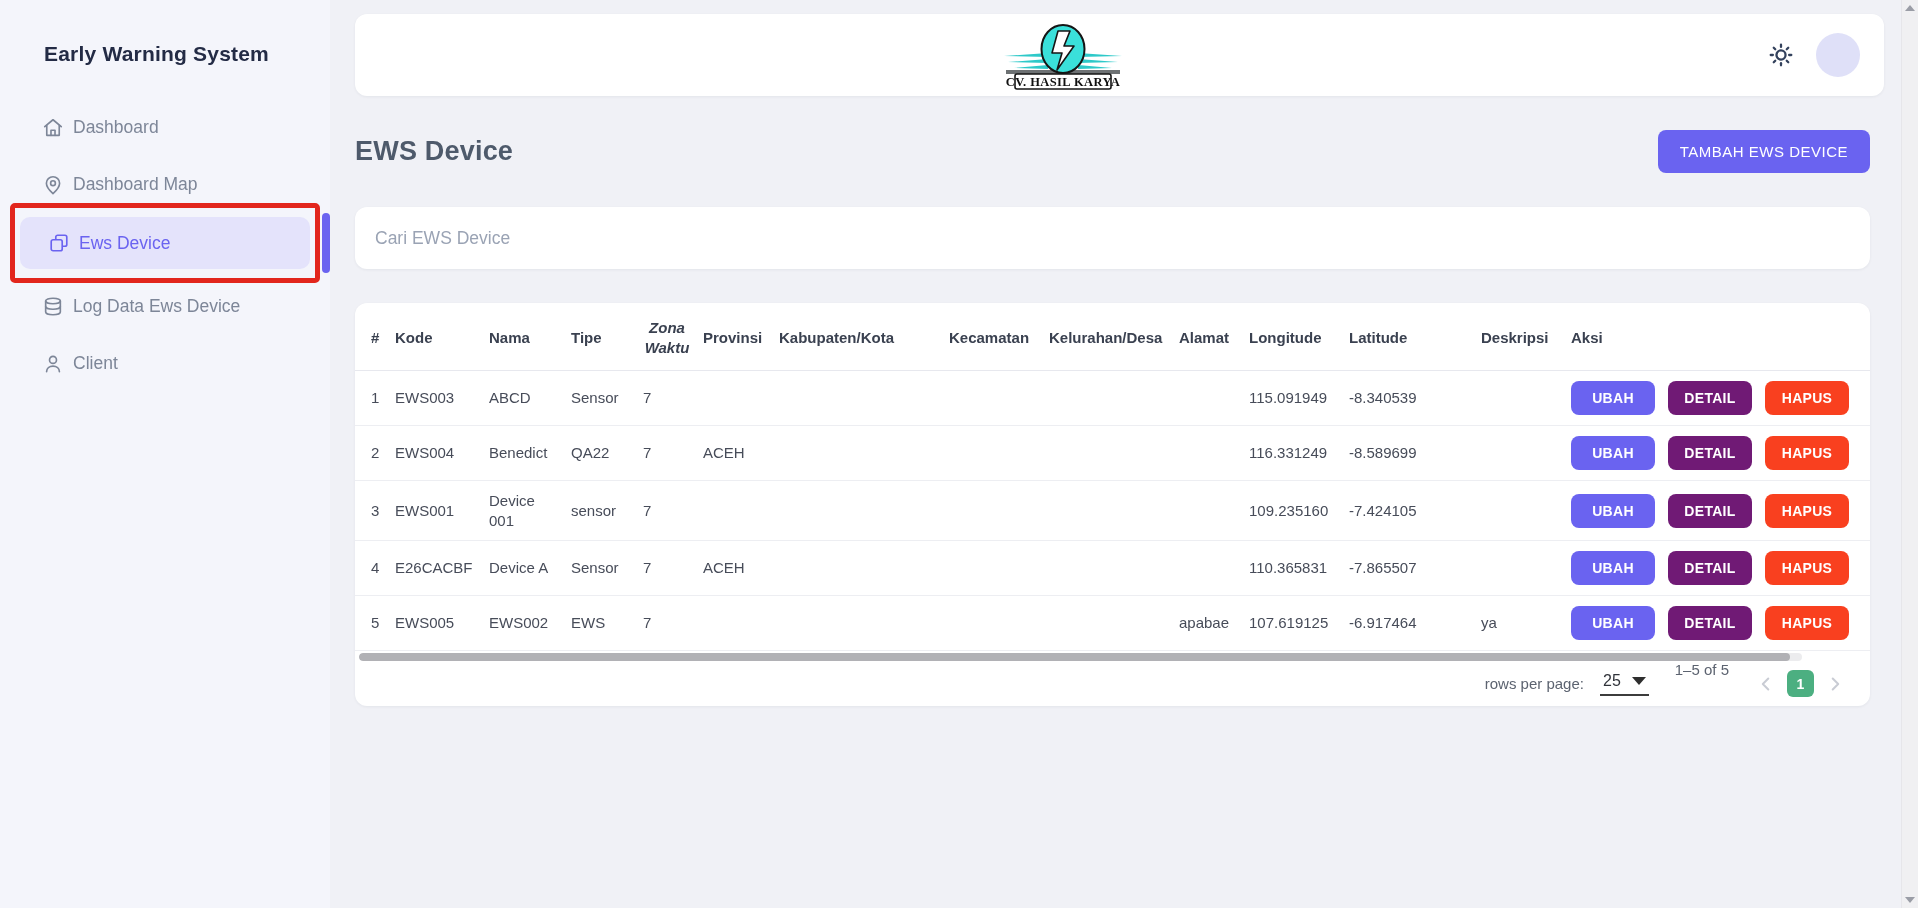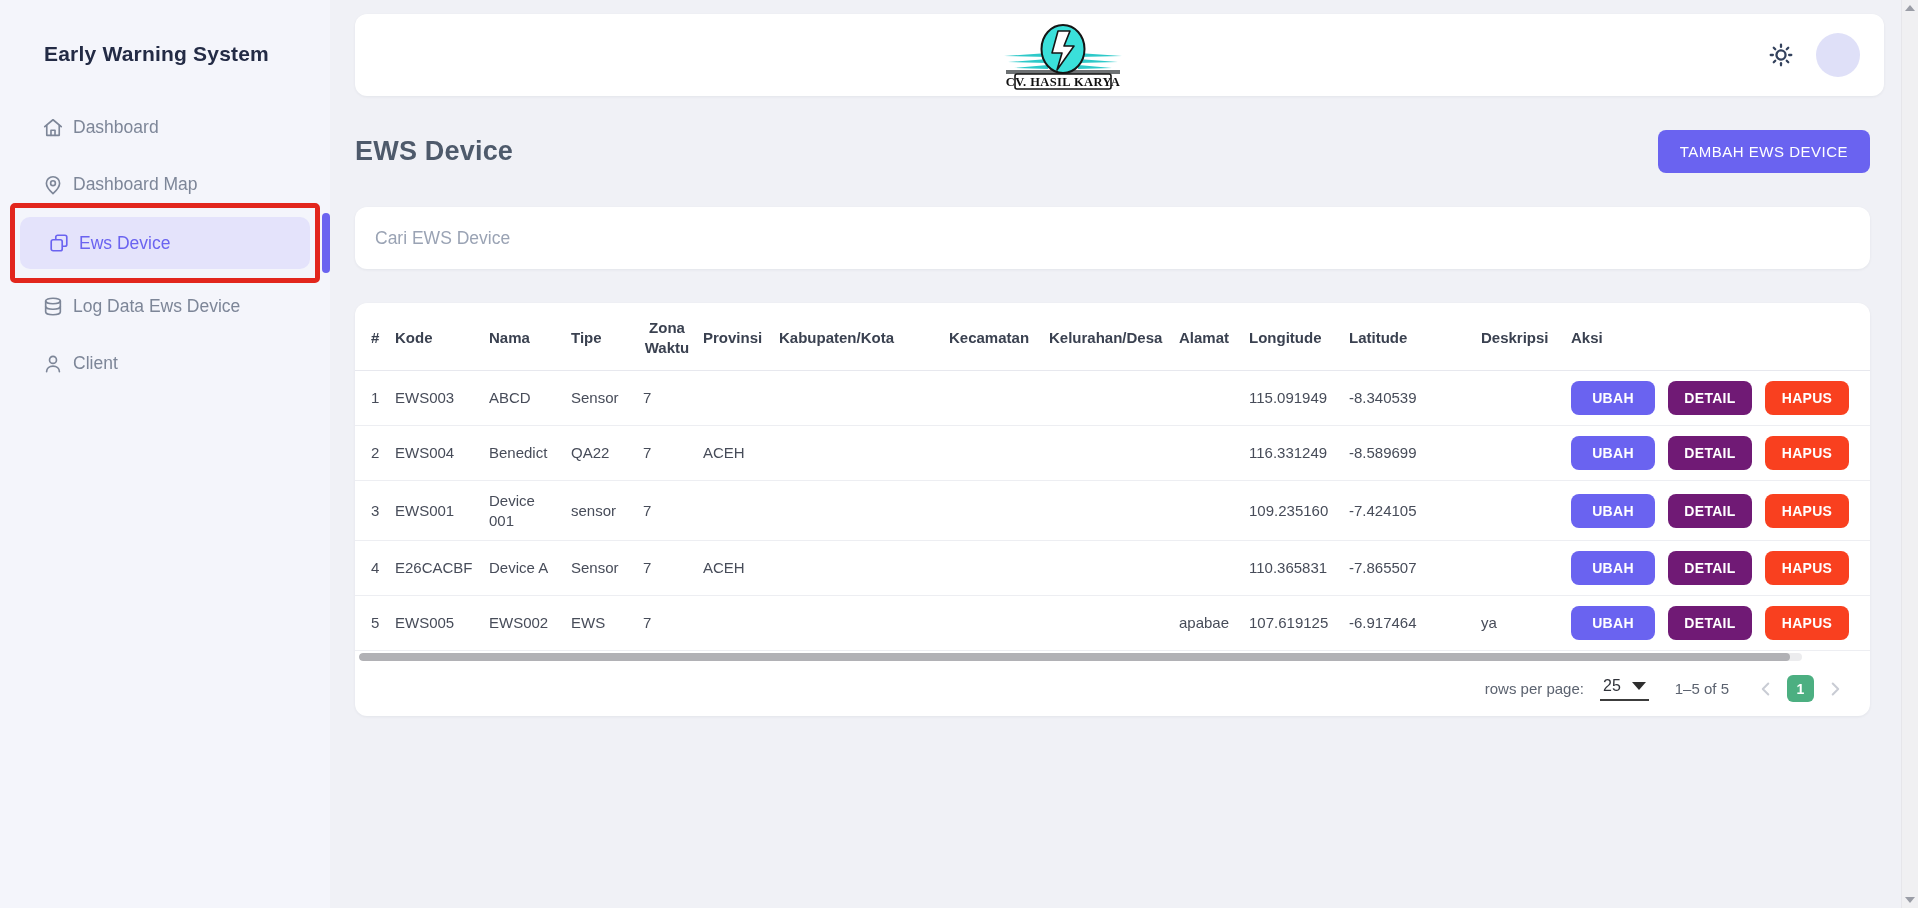--- a/index.html
+++ b/index.html
@@ -38,33 +38,33 @@
   .search-card input { border:none; outline:none; width:100%; font-size:17.5px; color:#0f172a; background:transparent; }
   .search-card input::placeholder { color:#9aa3b4; }
 
   .table-card { margin:34px 31px 0 25px; }
   table { width:100%; border-collapse:collapse; table-layout:fixed; }
   th { font-size:15px; font-weight:bold; color:#3a4150; text-align:left; padding:15px 6px 13px;
        border-bottom:1px solid #e7e8ee; line-height:1.3; vertical-align:middle; }
   td { font-size:15px; color:#474c59; padding:10px 6px; border-bottom:1px solid #edeef2;
        line-height:1.3; vertical-align:middle; height:51px; word-wrap:break-word; }
   th.c0, td.c0 { padding-left:16px; }
-  th.c4 { text-align:center; }
+  th.c4 { text-align:center;font-style:italic; }
 
   .actions { display:flex; gap:13px; }
   .btn { display:inline-block; color:#fff; font-weight:bold; font-size:14px; padding:9px 0; width:84px;
          text-align:center; border-radius:8px; border:none; letter-spacing:.3px; cursor:pointer; }
   .btn-ubah   { background:#6a63f0; }
   .btn-detail { background:#701a75; }
   .btn-hapus  { background:#f9401f; }
 
   .hscroll { height:8px; background:#ececee; border-radius:4px; margin:2px 68px 0 4px; position:relative; overflow:hidden; }
   .hscroll-thumb { position:absolute; left:0; top:0; height:100%; width:99.2%; background:#b1b1b5; border-radius:4px; }
 
-  .pagination { height:55px; display:flex; align-items:center; justify-content:flex-end; gap:26px;
+  .pagination { height:45px; display:flex; justify-content:flex-end; gap:26px;
                 padding-right:24px; font-size:15px; color:#5c6370; }
   .rpp { display:flex; align-items:center; gap:16px; }
   .rpp-select { display:flex; align-items:center; gap:11px; border-bottom:2px solid #3c3c3c;
                 padding:0 3px 4px; color:#30333a; font-size:16px; cursor:pointer; }
   .caret-down { width:0; height:0; border-left:7px solid transparent; border-right:7px solid transparent;
                 border-top:8px solid #2e2e2e; }
   .pager { display:flex; align-items:center; gap:10px; }
   .chev { background:none; border:none; display:flex; cursor:default; padding:0; }
   .page-badge { width:27px; height:27px; border-radius:6px; background:#4caf81; color:#fff; font-size:14px;
                 font-weight:bold; display:flex; align-items:center; justify-content:center; cursor:pointer; }

